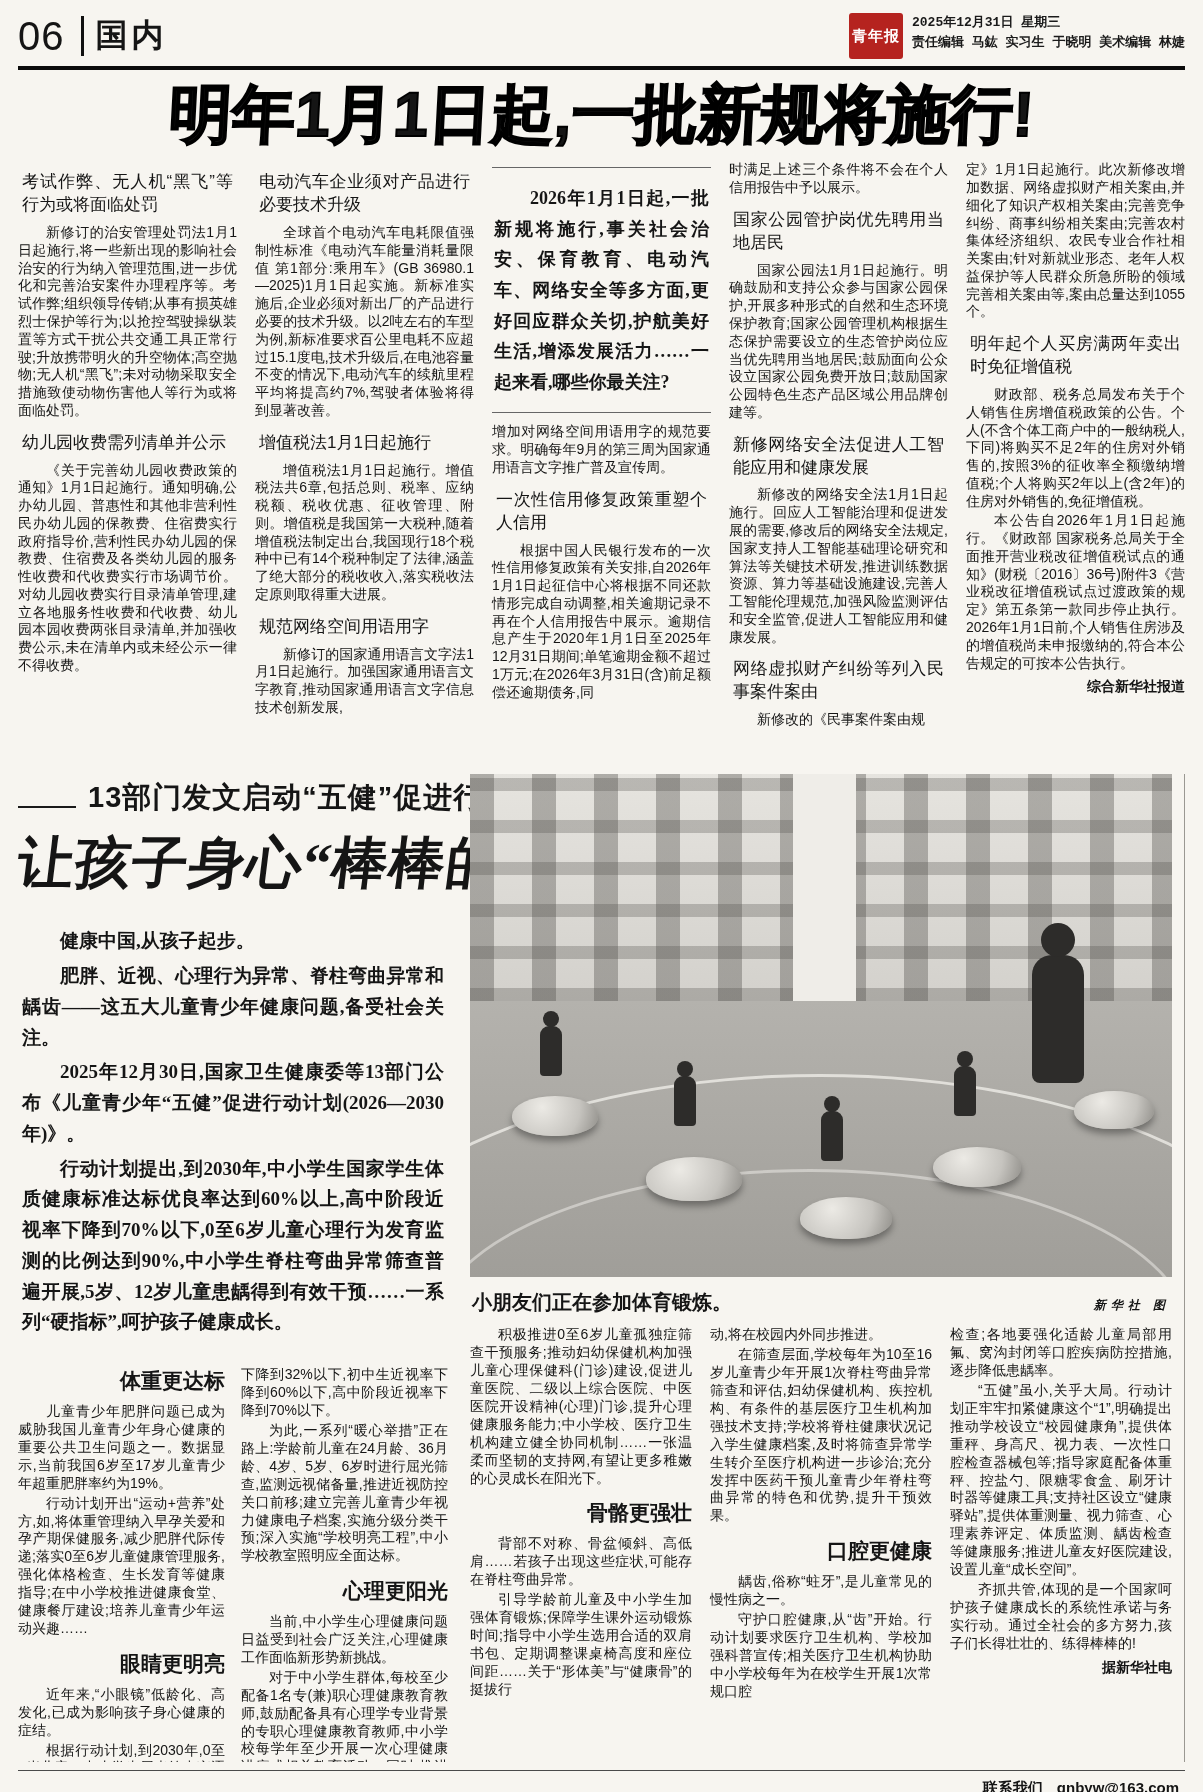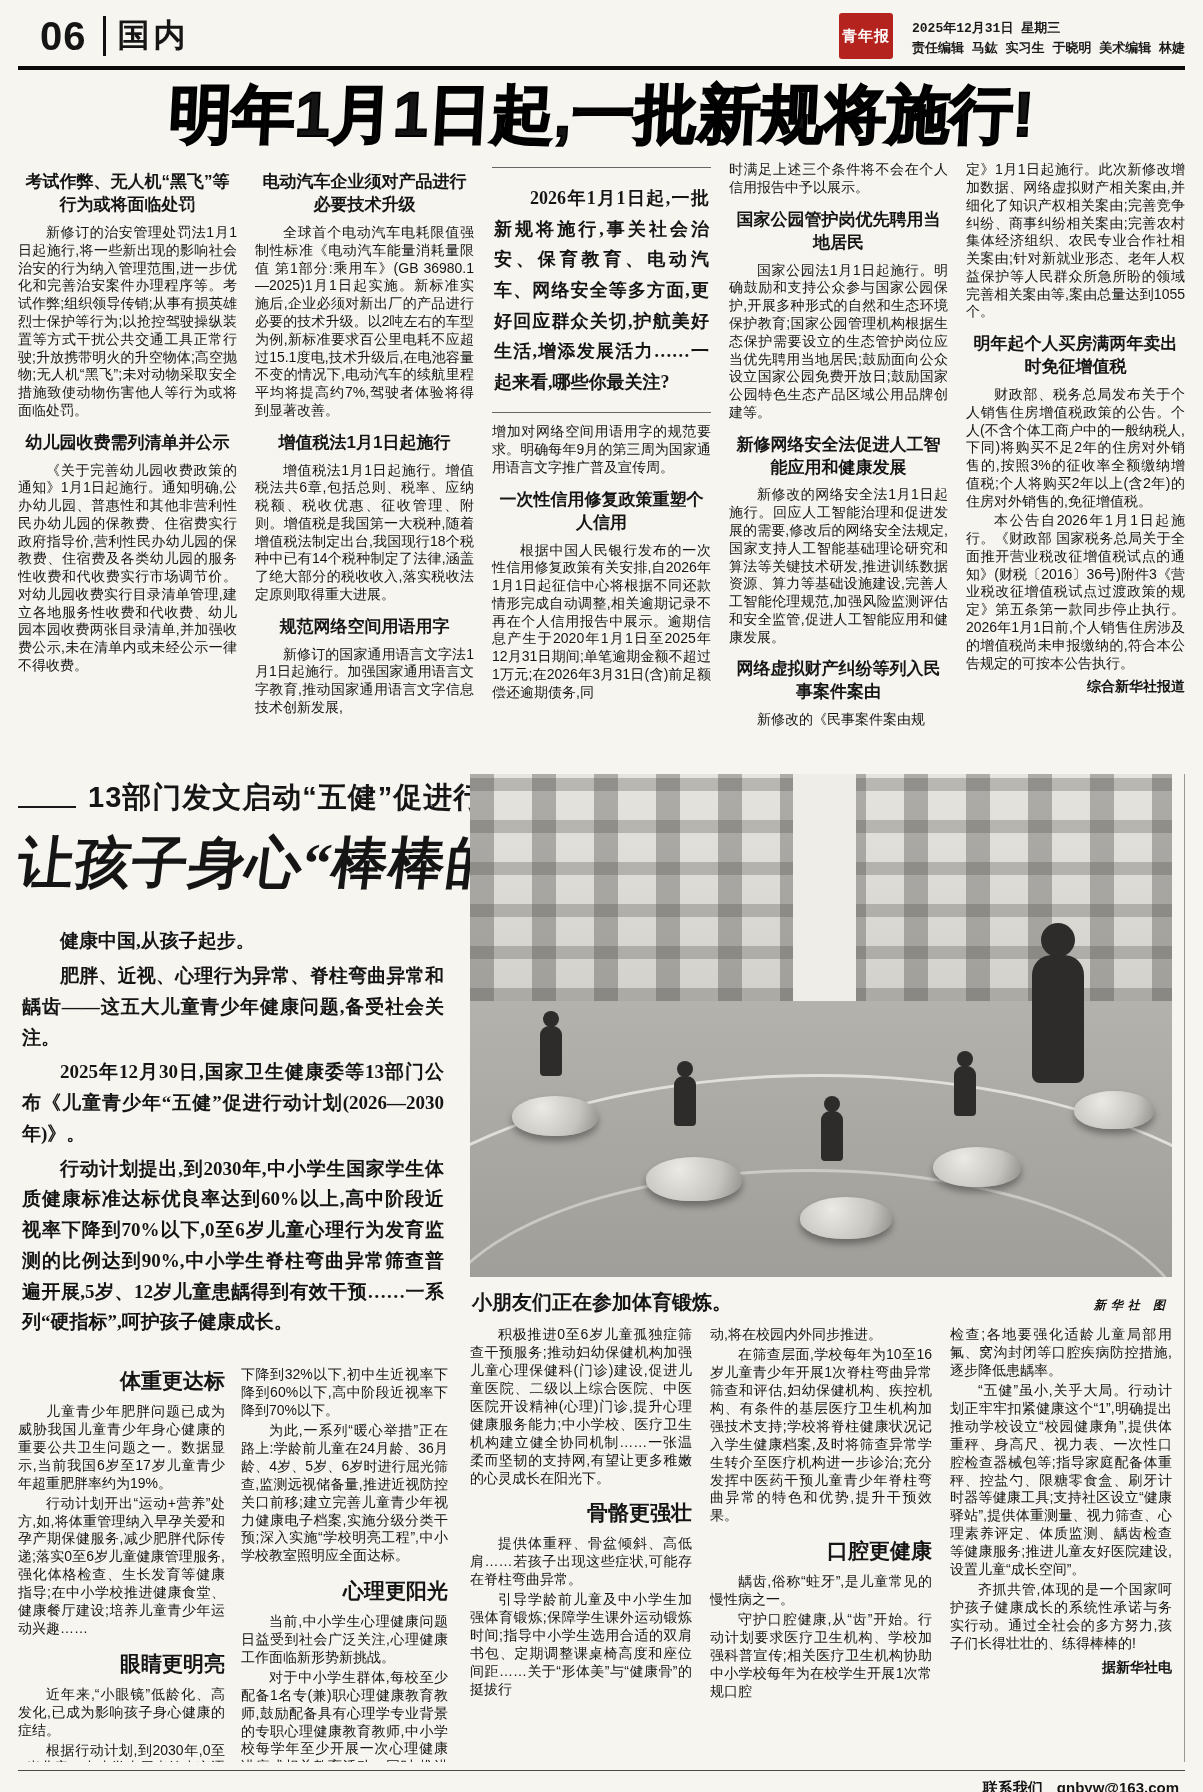--- a/index.html
+++ b/index.html
@@ -5,44 +5,44 @@
   * { box-sizing: border-box; }
   html,body { margin:0; padding:0; background:#777; }
   .page {
     width:1203px; height:1792px; margin:0 auto; position:relative;
     background:#f7f5f0; color:#151515; overflow:hidden;
     font-family:"Liberation Sans","DejaVu Sans",sans-serif;
     padding:10px 18px 0;
   }
   
   .hdr { display:flex; align-items:center; height:52px; }
-  .pageno { font-size:40px; font-weight:700; letter-spacing:1px;margin-left:22px; }
+  .pageno { font-size:40px; font-weight:400; letter-spacing:1px; }
   .hdr-div { width:3px; height:40px; background:#101010; margin:0 12px 0 16px; }
   .section { font-size:32px; font-weight:800; letter-spacing:4px; }
-  .mast { margin-left:auto; display:flex; align-items:flex-end; gap:19px; }
+  .mast { margin-left:auto; display:flex; align-items:flex-start; gap:9px; }
   .logo { width:54px; height:46px; background:#b5231f; color:#fff; border-radius:3px;
           display:flex; align-items:center; justify-content:center;
           font-weight:800; font-size:15px; letter-spacing:1px;
           font-family:"Liberation Serif","DejaVu Serif",serif; }
   .mastinfo { font-size:13px; line-height:1.55; font-weight:600; color:#1a1a1a;font-family:Liberation Mono, monospace; }
   .toprule { height:4px; background:#0b0b0b; margin-top:4px; }
   
   .headline {
     font-size:63px; font-weight:900; text-align:center; margin:10px 0 12px;
     line-height:1.1; letter-spacing:0; transform:skewX(-3deg);
     -webkit-text-stroke:2px #000; white-space:nowrap;
   }
   
   .main-cols { display:grid; grid-template-columns:repeat(5,1fr); column-gap:18px;
                height:595px; overflow:hidden; font-size:14px; line-height:1.27;
                text-align:justify; }
   .col { min-width:0; }
   .para { margin:0 0 2px; text-indent:2em; }
   .para.ni { text-indent:0; }
-  .h-main { font-size:17px; line-height:1.35; font-weight:700; text-align:center;
+  .h-main { font-size:17px; line-height:1.35; font-weight:400; 
             margin:12px 4px 7px; }
   .col > .h-main:first-child { margin-top:10px; }
   .leadbox { border-top:1.5px solid #666; border-bottom:1.5px solid #666;
              padding:15px 2px; margin:6px 0 10px; font-size:18px; line-height:1.7;
              text-indent:2em; font-weight:600;font-family:Liberation Serif, serif; }
   .byline { text-align:right; font-weight:800; text-indent:0; margin:6px 0 0; }
   
   .article2 { display:flex; gap:22px; margin-top:18px; height:988px; overflow:hidden;
               border-right:1px solid #9a9892; padding-right:12px; }
   .a2-left { flex:0 0 430px; min-width:0; }
@@ -210,21 +210,21 @@
         <div class="kid big" style="left:80%; top:36%;"></div>
       </div>
       <div class="cap-row">
         <span class="caption">小朋友们正在参加体育锻炼。</span>
         <span class="credit">新华社 图</span>
       </div>
       <div class="right-cols">
           <div class="col">
             <p class="para">积极推进0至6岁儿童孤独症筛查干预服务;推动妇幼保健机构加强儿童心理保健科(门诊)建设,促进儿童医院、二级以上综合医院、中医医院开设精神(心理)门诊,提升心理健康服务能力;中小学校、医疗卫生机构建立健全协同机制……一张温柔而坚韧的支持网,有望让更多稚嫩的心灵成长在阳光下。</p>
             <h3 class="h-feat">骨骼更强壮</h3>
-            <p class="para">提供体重秤、骨盆倾斜、高低肩……若孩子出现这些症状,可能存在脊柱弯曲异常。</p>
+            <p class="para">背部不对称、骨盆倾斜、高低肩……若孩子出现这些症状,可能存在脊柱弯曲异常。</p>
             <p class="para">引导学龄前儿童及中小学生加强体育锻炼;保障学生课外运动锻炼时间;指导中小学生选用合适的双肩书包、定期调整课桌椅高度和座位间距……关于“形体美”与“健康骨”的挺拔行</p>
           </div>
           <div class="col">
             <p class="para ni">动,将在校园内外同步推进。</p>
             <p class="para">在筛查层面,学校每年为10至16岁儿童青少年开展1次脊柱弯曲异常筛查和评估,妇幼保健机构、疾控机构、有条件的基层医疗卫生机构加强技术支持;学校将脊柱健康状况记入学生健康档案,及时将筛查异常学生转介至医疗机构进一步诊治;充分发挥中医药干预儿童青少年脊柱弯曲异常的特色和优势,提升干预效果。</p>
             <h3 class="h-feat">口腔更健康</h3>
             <p class="para">龋齿,俗称“蛀牙”,是儿童常见的慢性病之一。</p>
             <p class="para">守护口腔健康,从“齿”开始。行动计划要求医疗卫生机构、学校加强科普宣传;相关医疗卫生机构协助中小学校每年为在校学生开展1次常规口腔</p>
           </div>
           <div class="col">

